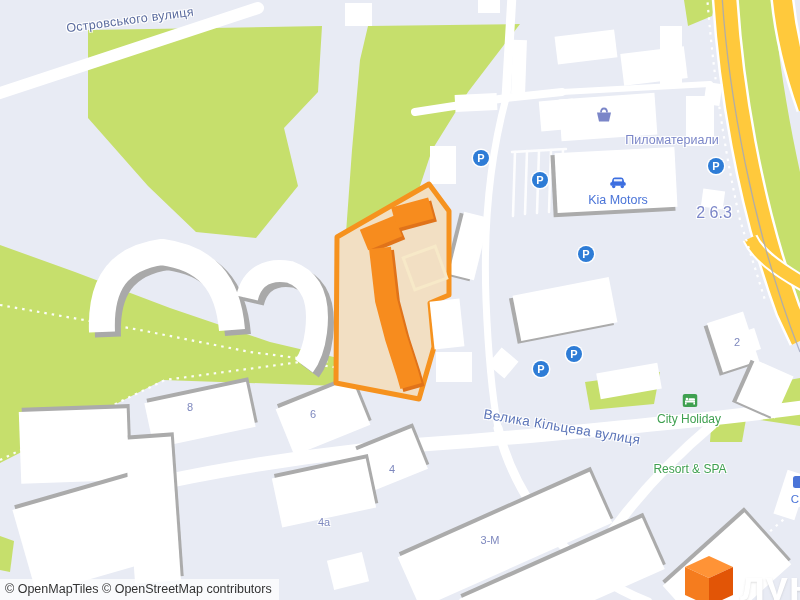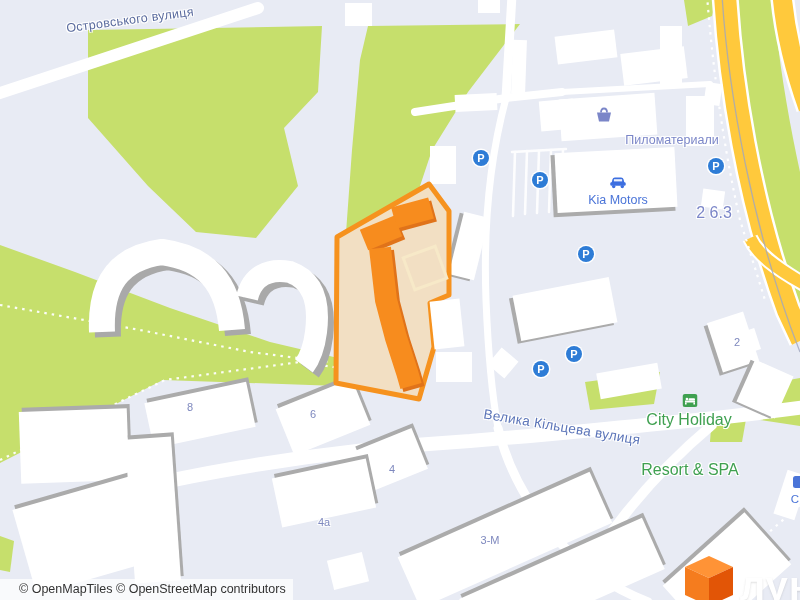--- a/index.html
+++ b/index.html
@@ -10,32 +10,32 @@
   #map svg.base { position:absolute; left:0; top:0; }
   .lbl {
     position:absolute; white-space:nowrap;
     transform:translate(-50%,-50%);
     text-shadow:-1px -1px 0 #fff,1px -1px 0 #fff,-1px 1px 0 #fff,1px 1px 0 #fff,0 0 2px #fff;
   }
   .street { color:#5B74B8; font-size:13px; letter-spacing:.3px; }
   .housenum { color:#7E88BE; font-size:11px; }
   .poi-blue { color:#4A74D8; font-size:12.5px; }
   .poi-purple { color:#7B86C8; font-size:12.5px; }
-  .poi-green { color:#3FA050; font-size:16px; line-height:13px; text-align:left; }
+  .poi-green { color:#3FA050; font-size:12px; line-height:13px; text-align:left; }
   .pk {
     position:absolute; width:16px; height:16px; margin:-8px 0 0 -8px;
     border-radius:50%; background:#2E7CD6; color:#fff;
     font-weight:bold; font-size:11px; line-height:16px; text-align:center;
     box-shadow:0 0 0 1.5px #fff;
   }
   .icon { position:absolute; transform:translate(-50%,-50%); }
   #attribution {
     position:absolute; left:0; bottom:0; z-index:30;
     background:rgba(255,255,255,0.75);
-    font-size:12.5px; color:#333; padding:3px 7px 4px 19px;
+    font-size:12.5px; color:#333; padding:3px 7px 4px 5px;
   }
   #logo { position:absolute; right:-14px; bottom:-6px; z-index:25; display:flex; align-items:flex-end; }
   #logo .logo-text {
     color:#fff; font-weight:bold; font-size:40px; line-height:40px;
     letter-spacing:1px; text-shadow:0 1px 2px rgba(120,120,120,.25);
     margin-left:2px;
   }
 </style>
 </head>
 <body>

